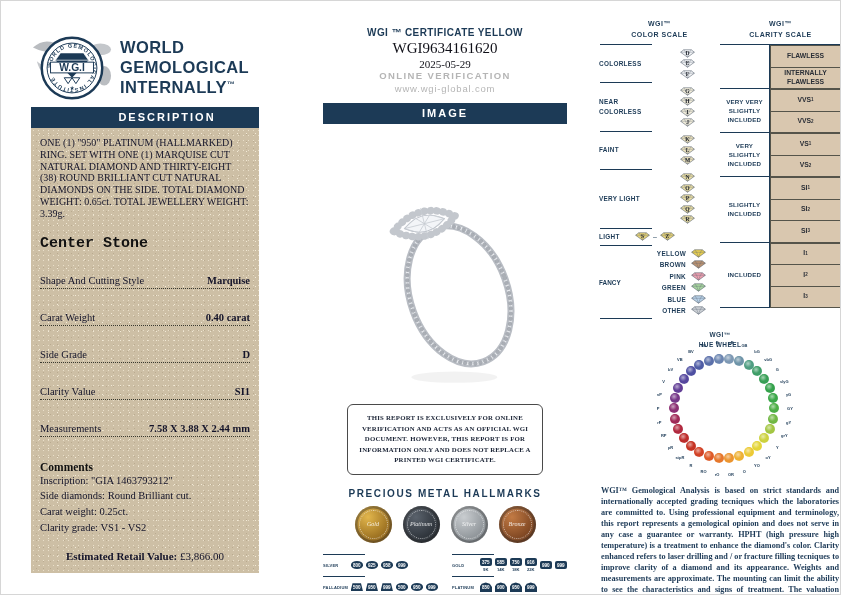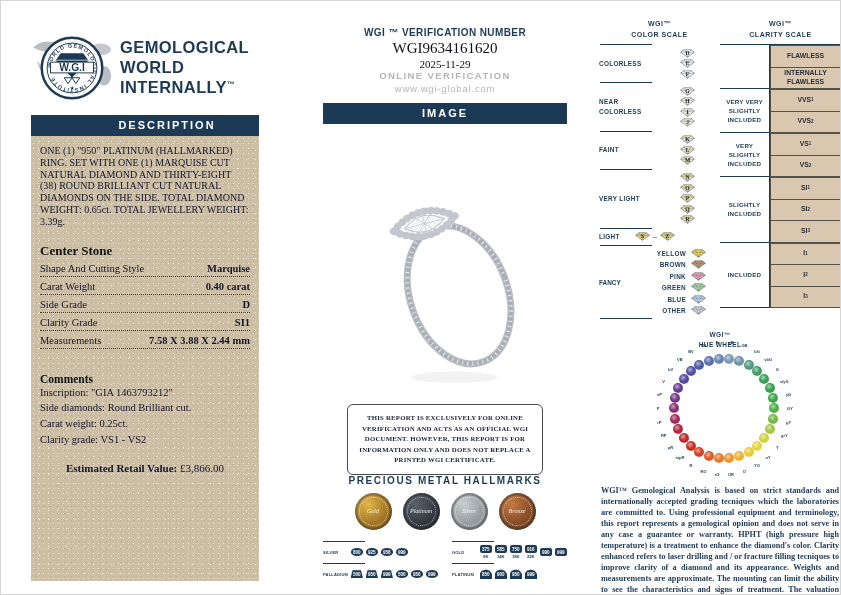--- a/index.html
+++ b/index.html
@@ -4,44 +4,44 @@
 <style>
   html,body{margin:0;padding:0;background:#fff;}
   .page{position:relative;width:841px;height:595px;background:#ffffff;border:1px solid #d6d6d6;box-sizing:border-box;overflow:hidden;font-family:"Liberation Sans",sans-serif;}
   
   .col-left{position:absolute;left:30px;top:28px;width:228px;}
   .brand{display:flex;align-items:center;gap:7px;height:78px;}
   .brand svg{flex:none;}
   .brand-name{font-weight:bold;font-size:16.5px;line-height:1.2;color:#1c3a56;letter-spacing:.4px;}
   .brand-name sup{font-size:8px;}
   .bar{background:#1c3a56;color:#fff;font-weight:bold;font-size:11px;letter-spacing:2px;text-align:center;padding:4px 0 5px 0;}
-  .col-left .bar{margin-top:8px;padding-left:44px;}
+  .col-left .bar{padding-left:44px;}
   .panel{height:445px;box-sizing:border-box;padding:7px 9px;
     background-color:#cdbfa5;
     background-image:radial-gradient(#e9dfc9 .8px,transparent .95px),radial-gradient(#baab90 .8px,transparent .95px),radial-gradient(#f2ead7 .7px,transparent .85px);
     background-size:5px 5px,7px 7px,9px 9px;background-position:0 0,2px 3px,4px 1px;}
   .desc{font-family:"Liberation Serif",serif;font-size:10px;line-height:1.18;color:#14142a;margin:2px 0 0 0;}
-  .cs-title{font-family:Liberation Serif, serif;font-weight:bold;font-size:13px;color:#111;margin-top:15px;}
+  .cs-title{font-family:Liberation Mono, monospace;font-weight:bold;font-size:15px;color:#111;margin-top:15px;}
   .cs-row{display:flex;justify-content:space-between;align-items:flex-end;border-bottom:1px dotted #3a3a30;padding:4px 0 2px 0;font-family:"Liberation Serif",serif;font-size:10.5px;color:#14142a;}
-  .cs-value{font-weight:bold;}
+  .cs-value{font-weight:bold;margin-top:19px;}
   .cm-title{font-family:"Liberation Serif",serif;font-weight:bold;font-size:11.5px;color:#111;margin-top:24px;}
   .comment-line{font-family:"Liberation Serif",serif;font-size:10.5px;line-height:1.5;color:#14142a;}
   .erv{font-family:"Liberation Serif",serif;font-size:11px;color:#14142a;margin-top:14px;text-align:center;}
   .erv-label{font-weight:bold;}
   
   .col-center{position:absolute;left:322px;top:26px;width:244px;text-align:center;}
   .cert-label{font-weight:bold;font-size:10px;letter-spacing:.4px;color:#1c3a56;}
   .cert-number{font-family:"Liberation Serif",serif;font-size:15px;color:#101018;margin-top:2px;}
   .cert-date{font-family:"Liberation Serif",serif;font-size:11px;color:#101018;margin-top:1px;}
   .online-verif{font-weight:bold;font-size:9.5px;letter-spacing:1.4px;color:#b5b5b5;}
   .website{font-size:9.5px;letter-spacing:.8px;color:#b5b5b5;margin-top:2px;text-align:center;}
   .col-center .bar{margin-top:9px;}
   .ring-wrap{height:278px;display:flex;align-items:center;justify-content:center;}
   .disclaimer{width:176px;margin:2px auto 0 auto;border:1px solid #4a4a4a;border-radius:6px;padding:8px 9px;font-family:"Liberation Serif",serif;font-weight:bold;font-size:6.8px;line-height:1.55;letter-spacing:.2px;color:#1b2436;text-align:center;}
-  .pmh-title{font-weight:bold;font-size:10px;letter-spacing:1.6px;color:#1c3a56;}
+  .pmh-title{font-weight:bold;font-size:10px;letter-spacing:1.6px;color:#1c3a56;margin-top:13px;}
   .medallions{display:flex;justify-content:center;gap:11px;margin-top:7px;}
   .medal{width:37px;height:37px;border-radius:50%;display:inline-flex;align-items:center;justify-content:center;box-shadow:inset 0 0 0 2.5px rgba(0,0,0,.28), inset 0 0 6px rgba(255,255,255,.25);position:relative;}
   .medal::after{content:"";position:absolute;inset:4px;border:1px dotted rgba(255,255,255,.55);border-radius:50%;}
   .medal i{font-family:"Liberation Serif",serif;font-style:italic;font-size:6px;color:rgba(255,255,255,.85);z-index:1;}
   .stamps{display:flex;gap:14px;margin-top:8px;text-align:left;}
   .stamp-col{flex:1;}
   .stamp-hr{height:1px;background:#1c3a56;width:42px;margin:3px 0;}
   .stamp-row{display:flex;align-items:center;gap:2.5px;min-height:15px;}
   .stamp-label{width:25px;flex:none;font-weight:bold;font-size:4px;letter-spacing:.2px;color:#1c3a56;}
   .stampw{display:inline-flex;flex-direction:column;align-items:center;}
@@ -104,22 +104,22 @@
           </defs>
         <text font-size="5.6" font-weight="bold" fill="#1c3a56" letter-spacing="1"><textPath href="#ltx">WORLD GEMOLOGICAL INSTITUTE</textPath></text>
         <path d="M30,22 L54,22 L59,29 L42,47 L25,29 Z" fill="#1c3a56"></path>
         <path d="M30,22 L25,29 M54,22 L59,29 M25,29 L59,29" stroke="#ffffff" stroke-width="0.7"></path>
         <rect x="20" y="31" width="44" height="11" fill="#ffffff" stroke="#1c3a56" stroke-width="1"></rect>
         <text x="42" y="40" text-anchor="middle" font-size="10.5" font-weight="bold" fill="#1c3a56">W.G.I</text>
         <path d="M34,47 l4,6 l4,-6 z M42,47 l4,6 l4,-6 z" fill="none" stroke="#1c3a56" stroke-width="1"></path>
         <text x="42" y="60" text-anchor="middle" font-size="6" fill="#1c3a56">★</text>
       </svg>
       <div class="brand-name">
+        <div>WORLD</div>
         <div>GEMOLOGICAL</div>
-        <div>WORLD</div>
         <div><span>INTERNALLY</span><sup>™</sup></div>
       </div>
     </div>
     <div class="bar">DESCRIPTION</div>
     <div class="panel">
       <p class="desc">ONE (1) "950" PLATINUM (HALLMARKED) RING. SET WITH ONE (1) MARQUISE CUT NATURAL DIAMOND AND THIRTY-EIGHT (38) ROUND BRILLIANT CUT NATURAL DIAMONDS ON THE SIDE. TOTAL DIAMOND WEIGHT: 0.65ct. TOTAL JEWELLERY WEIGHT: 3.39g.</p>
       <div class="cs-title">Center Stone</div>
       <div id="csTable">
           <div class="cs-row">
             <span class="cs-label">Shape And Cutting Style</span>
@@ -127,21 +127,21 @@
           </div>
           <div class="cs-row">
             <span class="cs-label">Carat Weight</span>
             <span class="cs-value">0.40 carat</span>
           </div>
           <div class="cs-row">
             <span class="cs-label">Side Grade</span>
             <span class="cs-value">D</span>
           </div>
           <div class="cs-row">
-            <span class="cs-label">Clarity Grade</span>
+            <span class="cs-label">Clarity Value</span>
             <span class="cs-value">SI1</span>
           </div>
           <div class="cs-row">
             <span class="cs-label">Measurements</span>
             <span class="cs-value">7.58 X 3.88 X 2.44 mm</span>
           </div>
         </div>
       <div class="cm-title">Comments</div>
       <div id="comments">
           <div class="comment-line">Inscription: "GIA 1463793212"</div>
@@ -150,23 +150,23 @@
           <div class="comment-line">Clarity grade: VS1 - VS2</div>
         </div>
       <div class="erv">
         <span class="erv-label">Estimated Retail Value:</span>
         <span>£3,866.00</span>
       </div>
     </div>
   </div>
 
   <div class="col-center">
-    <div class="cert-label">WGI ™ VERIFICATION NUMBER</div>
+    <div class="cert-label">WGI ™ CERTIFICATE YELLOW</div>
     <div class="cert-number">WGI9634161620</div>
-    <div class="cert-date">2025-11-29</div>
+    <div class="cert-date">2025-05-29</div>
     <div class="online-verif">ONLINE VERIFICATION</div>
     <div class="website">www.wgi-global.com</div>
     <div class="bar">IMAGE</div>
     <div class="ring-wrap">
       <svg width="206" height="262" viewBox="0 0 220 276">
         <ellipse cx="120" cy="260" rx="46" ry="6" fill="rgba(0,0,0,0.05)"></ellipse>
         <g transform="rotate(-20 125 172)">
           <ellipse cx="125" cy="172" rx="52" ry="76" fill="none" stroke="#b9bdc4" stroke-width="7.5"></ellipse>
           <ellipse cx="125" cy="172" rx="52" ry="76" fill="none" stroke="#e9ebef" stroke-width="3"></ellipse>
           <ellipse cx="125" cy="172" rx="52" ry="76" fill="none" stroke="#9ba0a8" stroke-width="4.5" stroke-dasharray="0.1 5.4" stroke-linecap="round" opacity="0.8"></ellipse>

